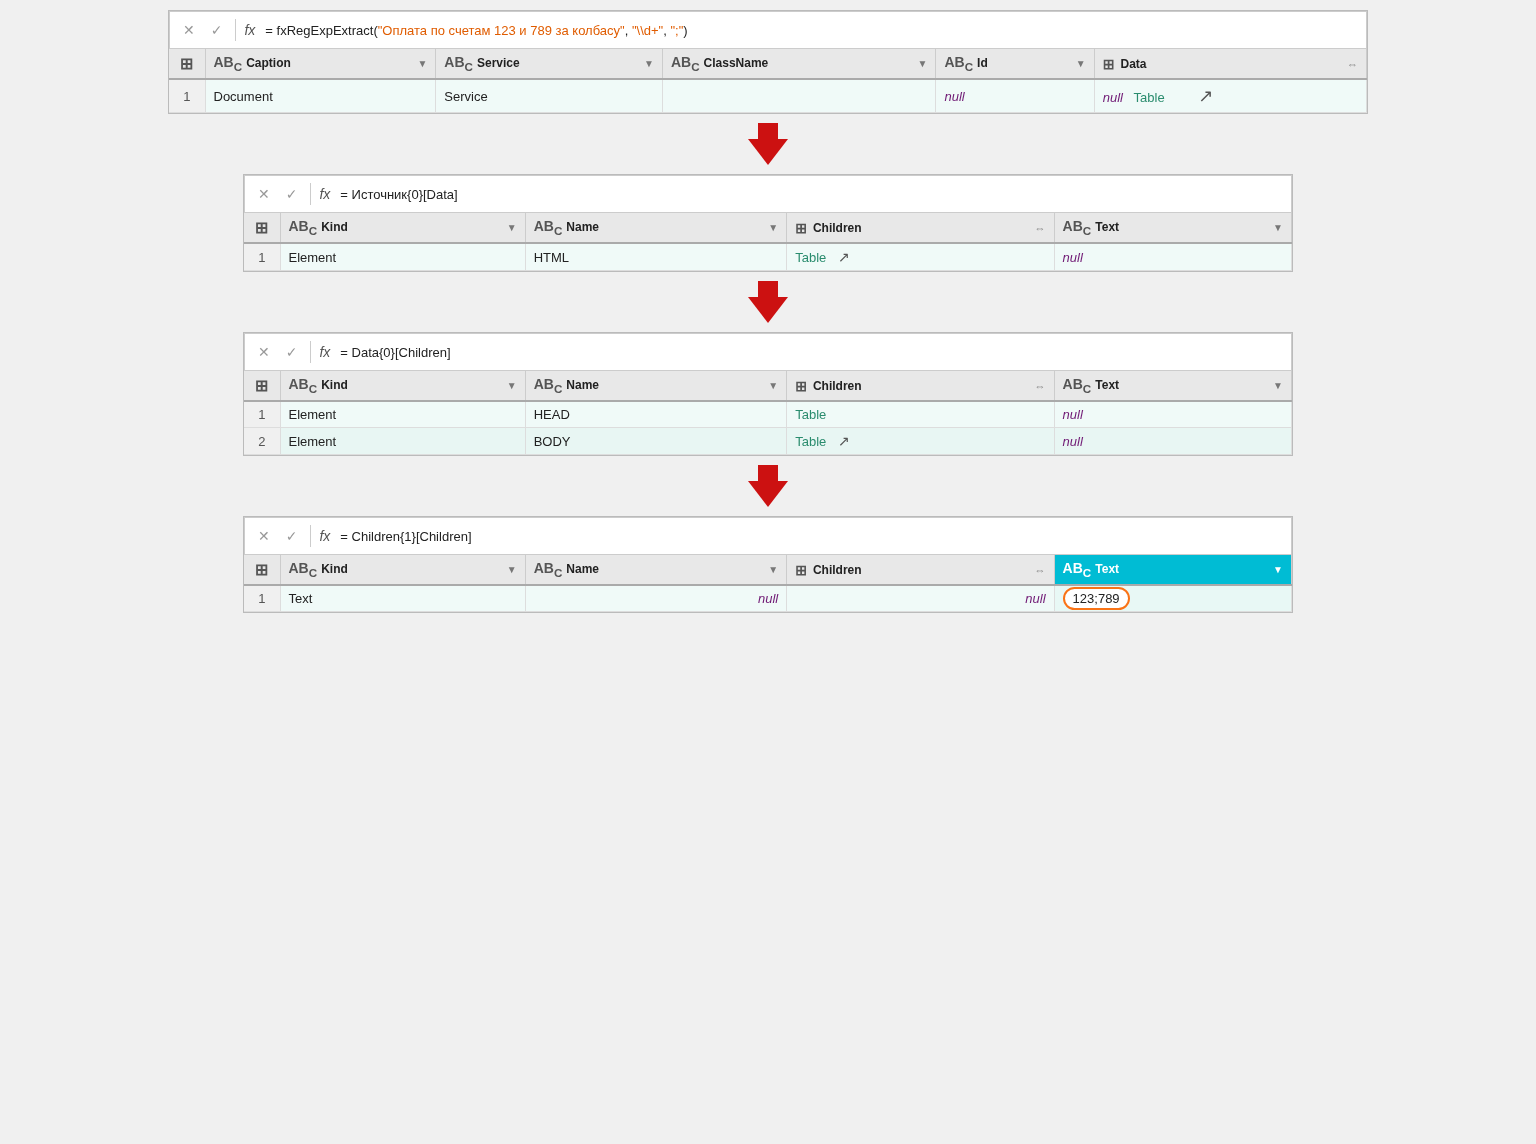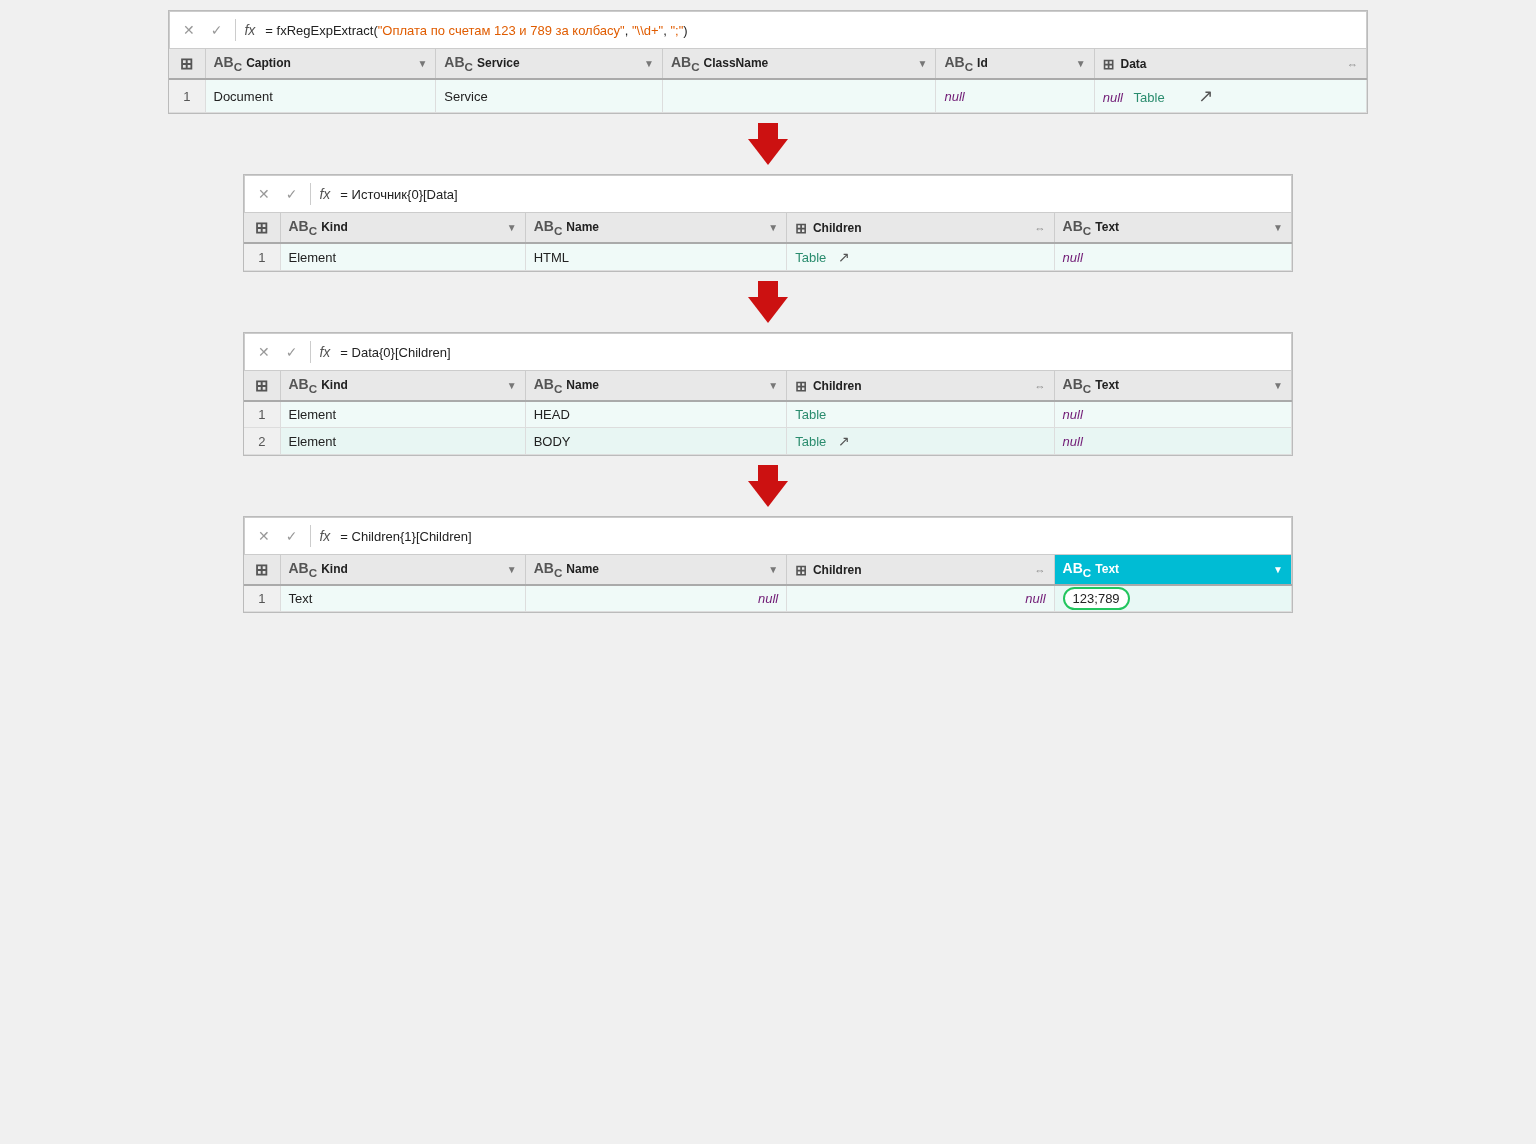--- a/index.html
+++ b/index.html
@@ -139,21 +139,21 @@
     .arrow-divider {
       display: flex;
       justify-content: center;
       align-items: center;
       height: 60px;
     }
 
     
     .text-highlight {
       background: #fff;
-      border: 2px solid #22c55e;
+      border: 2px solid #f97316;
       border-radius: 12px;
       padding: 2px 8px;
       color: #222;
     }
 
     .cursor-pointer {
       cursor: pointer;
       text-align: right;
     }
   </style>

